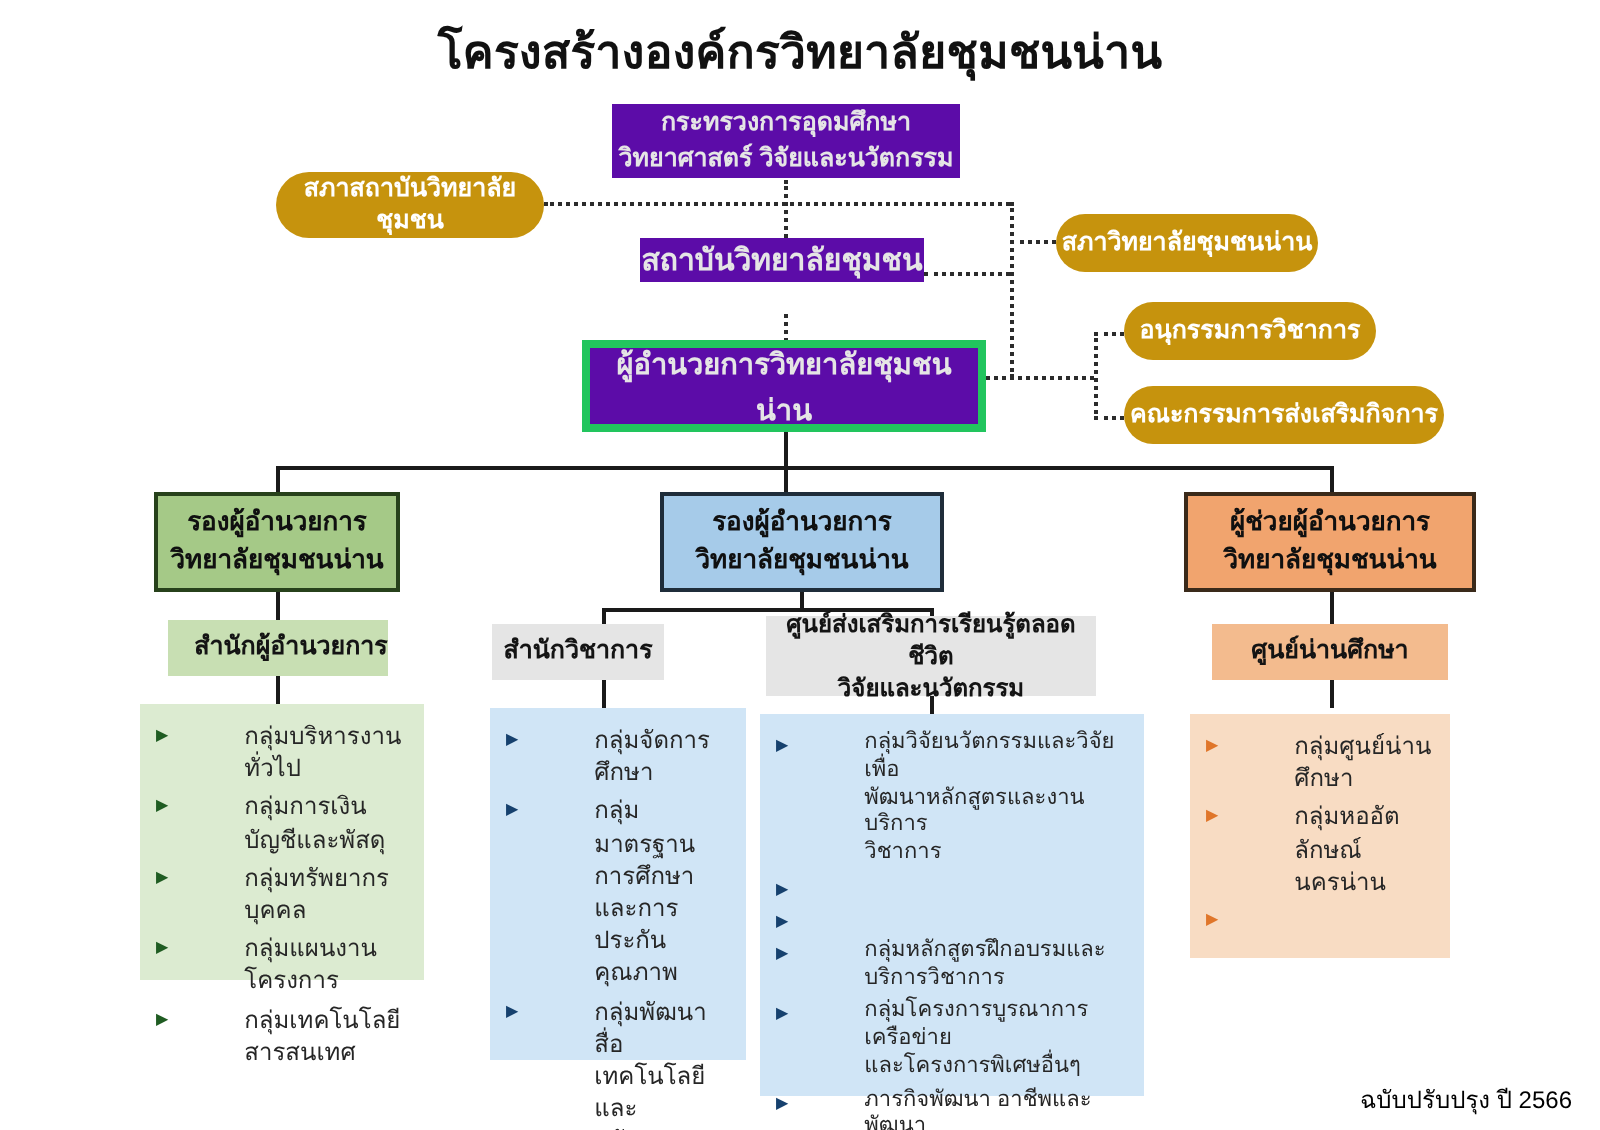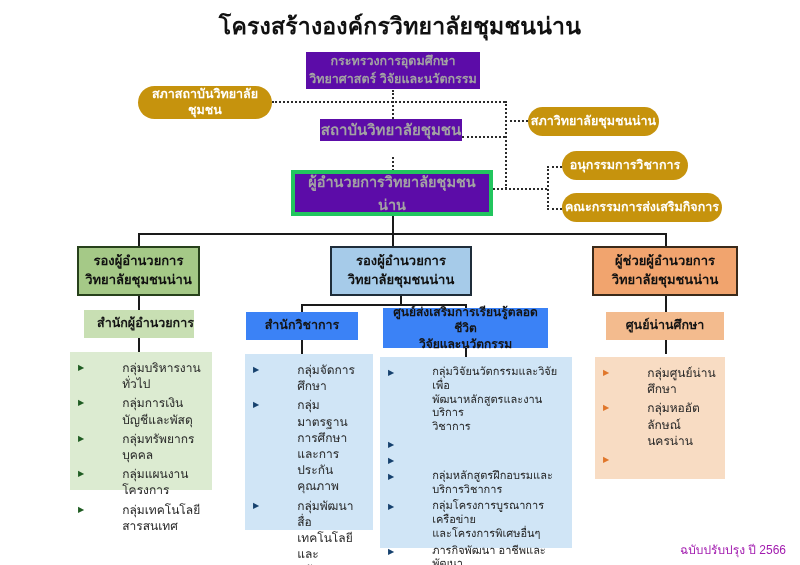--- a/index.html
+++ b/index.html
@@ -7,47 +7,47 @@
     width:800px;height:565px;position:relative;background:#ffffff;
     font-family:"Liberation Sans", sans-serif;color:#1a1a1a;overflow:hidden;
   }
   .abs{position:absolute;box-sizing:border-box;}
   .center{display:flex;align-items:center;justify-content:center;text-align:center;}
   .prel{white-space:pre-line;}
   .title{
     left:0;top:8px;width:800px;font-size:23px;font-weight:bold;color:#111;
     text-align:center;letter-spacing:0.2px;
   }
-  .purple-box{background:#5c0ca8;color:#a3a3a3;font-weight:bold;}
+  .purple-box{background:#5c0ca8;color:#e5e5e5;font-weight:bold;}
   .pill{background:#c6930d;color:#fff;font-weight:bold;border-radius:17px;font-size:12.5px;line-height:1.25;}
   .director{border:4px solid #22c55e;}
   .head-box{font-weight:bold;border:2px solid #222;font-size:13px;line-height:1.45;color:#101010;}
   .head-green{background:#a5c987;border-color:#27411b;}
   .head-blue{background:#a6cbe9;border-color:#1f2d3a;}
   .head-orange{background:#f1a46e;border-color:#3a2a1a;}
   .sub-box{font-weight:bold;font-size:12.5px;line-height:1.4;color:#141414;}
   .sub-green{background:#c8dfb3;}
-  .sub-blue{background:#3b82f6;}
+  .sub-blue{background:#e5e5e5;}
   .sub-orange{background:#f3bb8e;}
   .list-box{padding:8px 8px 6px 8px;font-size:12px;line-height:1.35;color:#262626;}
   .list-green{background:#dcebd1;}
   .list-blue{background:#d0e5f6;}
   .list-orange{background:#f8dcc3;}
   .list-sm{font-size:11px;line-height:1.25;}
   .li-row{display:flex;gap:6px;margin-bottom:3px;}
   .bullet{font-size:8px;flex:0 0 auto;padding-top:3px;}
   .list-green .bullet{color:#1f5c22;}
   .list-blue .bullet{color:#16416e;}
   .list-orange .bullet{color:#e0762a;}
   .li-text{white-space:pre-line;margin-left:32px;}
   .dot-h{border-top:2px dotted #2b2b2b;height:0;}
   .dot-v{border-left:2px dotted #2b2b2b;width:0;}
   .sol-h{border-top:2px solid #1a1a1a;height:0;}
   .sol-v{border-left:2px solid #1a1a1a;width:0;}
-  .footer{right:14px;bottom:6px;font-size:12px;color:#a21caf;}
+  .footer{right:14px;bottom:6px;font-size:12px;color:#000000;}
   .fs12{font-size:12.5px;line-height:1.4;}
   .fs15{font-size:15px;}
   .fs14{font-size:14.5px;}
   .fs12n{font-size:12px;line-height:1.35;}
 </style>
 </head>
 <body>
 
 <div class="abs title">โครงสร้างองค์กรวิทยาลัยชุมชนน่าน</div>
 
@@ -97,21 +97,21 @@
 วิทยาลัยชุมชนน่าน</div>
 
 <div class="abs head-box head-blue center prel" style="left:330px;top:246px;width:142px;height:50px;">รองผู้อำนวยการ
 วิทยาลัยชุมชนน่าน</div>
 
 <div class="abs head-box head-orange center prel" style="left:592px;top:246px;width:146px;height:50px;">ผู้ช่วยผู้อำนวยการ
 วิทยาลัยชุมชนน่าน</div>
 
 <div class="abs sub-box sub-green center prel" style="left:84px;top:310px;width:110px;height:28px;padding-left:13px;">สำนักผู้อำนวยการ</div>
 
-<div class="abs sub-box sub-blue center prel" style="left:246px;top:312px;width:112px;height:28px;">สำนักวิชาการ</div>
+<div class="abs sub-box sub-blue center prel" style="left:246px;top:312px;width:86px;height:28px;">สำนักวิชาการ</div>
 
 <div class="abs sub-box sub-blue center prel fs12n" style="left:383px;top:308px;width:165px;height:40px;">ศูนย์ส่งเสริมการเรียนรู้ตลอดชีวิต
 วิจัยและนวัตกรรม</div>
 
 <div class="abs sub-box sub-orange center prel" style="left:606px;top:312px;width:118px;height:28px;">ศูนย์น่านศึกษา</div>
 
 <div class="abs list-box list-green" style="left:70px;top:352px;width:142px;height:138px;">
     <div class="li-row">
       <span class="bullet">▶</span>
       <span class="li-text">กลุ่มบริหารงานทั่วไป</span>

